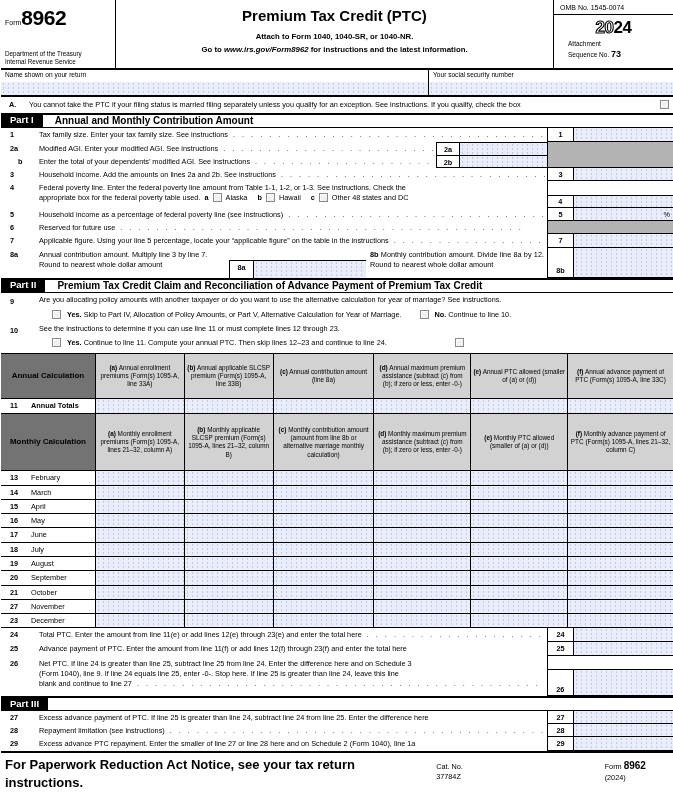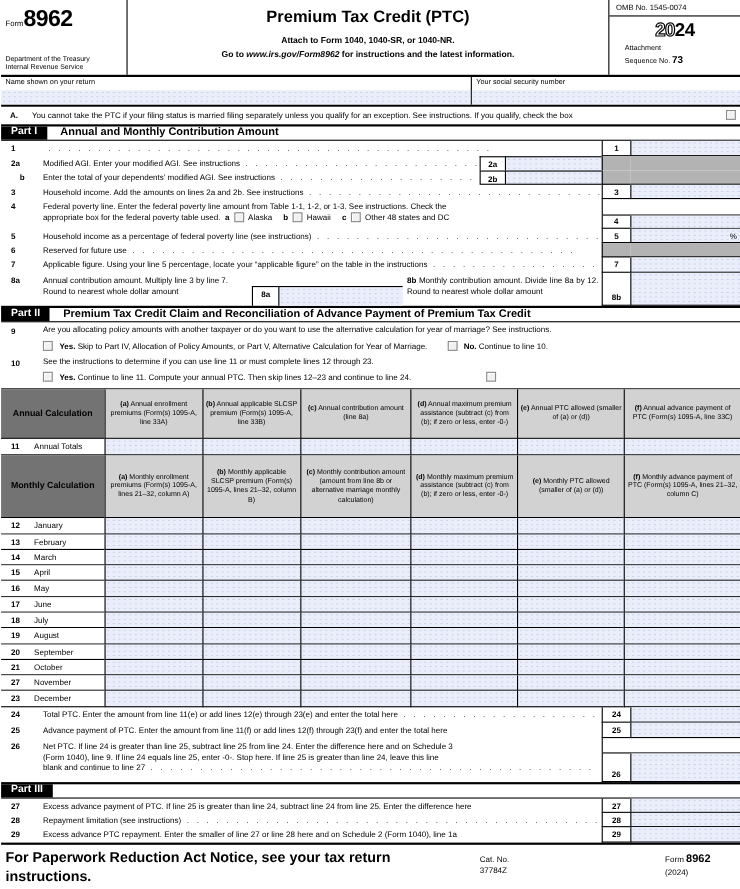--- a/index.html
+++ b/index.html
@@ -86,21 +86,21 @@
   .l8-mid { width:24px; display:flex; flex-direction:column; }
   .l8-mid .lbl { border:1px solid #000; border-right:none; border-bottom:none; flex:1; font-weight:bold; text-align:center; padding-top:2px; }
   .l8-f1 { width:113px; display:flex; flex-direction:column; }
   .l8-f1 .ff { flex:1; border-top:1px solid #000; border-left:1px solid #000; }
   .l8-text2 { flex:1; padding:2px 3px 0 4px; text-align:justify; }
   .l8-text2 .bn { font-weight:bold; }
 
   
   .q-row { padding:2px 0 0 0; }
   .q-main { display:flex; }
-  .q-opts { display:flex; align-items:flex-start; padding:3px 0 2px 38px; }
+  .q-opts { display:flex; align-items:flex-start; padding:3px 0 2px 51px; }
   .q-opts .cbx { margin-right:6px; margin-top:0; flex:none; }
   .byes { font-weight:bold; }
 
   
   .ctable { border-top:1.5px solid #000; }
   .trow { display:flex; }
   .tcell { border-left:1.5px solid #000; }
   .tcell:first-child { border-left:none; }
   .c0 { width:94px; } .c1 { width:89px; } .c2 { width:89px; } .c3 { width:101px; }
   .c4 { width:97px; } .c5 { width:97px; } .c6 { width:106px; }
@@ -178,20 +178,21 @@
   </div>
 
   <div class="part">
     <div class="part-chip">Part I</div>
     <div class="part-title">Annual and Monthly Contribution Amount</div>
   </div>
 
   <div class="fline h14">
     <div class="fl-num">1</div>
     <div class="fl-text">
+        <span class="t">Tax family size. Enter your tax family size. See instructions</span>
         <span class="dots"></span>
       </div>
     <div class="fl-ncol bb">1</div>
     <div class="fl-field fill bb"></div>
   </div>
 
   <div class="fline h13">
     <div class="fl-num">2a</div>
     <div class="fl-text">
         <span class="t">Modified AGI. Enter your modified AGI. See instructions</span>
@@ -349,21 +350,21 @@
           <span><b>(e)</b><span> Annual PTC allowed (smaller of (a) or (d))</span></span>
         </div>
       <div class="tcell c6 thead">
           <span><b>(f)</b><span> Annual advance payment of PTC (Form(s) 1095-A, line 33C)</span></span>
         </div>
     </div>
 
     <div class="trow t11">
       <div class="tcell c0 t11-lab">
           <span class="n">11</span>
-          <span style="font-weight:normal;">Annual Totals</span>
+          <span style="font-weight:bold;">Annual Totals</span>
         </div>
       <div class="tcell c1 fill"></div>
       <div class="tcell c2 fill"></div>
       <div class="tcell c3 fill"></div>
       <div class="tcell c4 fill"></div>
       <div class="tcell c5 fill"></div>
       <div class="tcell c6 fill"></div>
     </div>
 
     <div class="trow" style="height:57px;">
@@ -382,32 +383,20 @@
         </div>
       <div class="tcell c5 thead">
           <span><b>(e)</b><span> Monthly PTC allowed (smaller of (a) or (d))</span></span>
         </div>
       <div class="tcell c6 thead">
           <span><b>(f)</b><span> Monthly advance payment of PTC (Form(s) 1095-A, lines 21–32, column C)</span></span>
         </div>
     </div>
 
     <div id="monthly-rows">
-        <div class="trow mrow">
-          <div class="tcell c0 mlab">
-            <span class="n">12</span>
-            <span>January</span>
-          </div>
-          <div class="tcell c1 fill"></div>
-          <div class="tcell c2 fill"></div>
-          <div class="tcell c3 fill"></div>
-          <div class="tcell c4 fill"></div>
-          <div class="tcell c5 fill"></div>
-          <div class="tcell c6 fill"></div>
-        </div>
         <div class="trow mrow">
           <div class="tcell c0 mlab">
             <span class="n">13</span>
             <span>February</span>
           </div>
           <div class="tcell c1 fill"></div>
           <div class="tcell c2 fill"></div>
           <div class="tcell c3 fill"></div>
           <div class="tcell c4 fill"></div>
           <div class="tcell c5 fill"></div>

